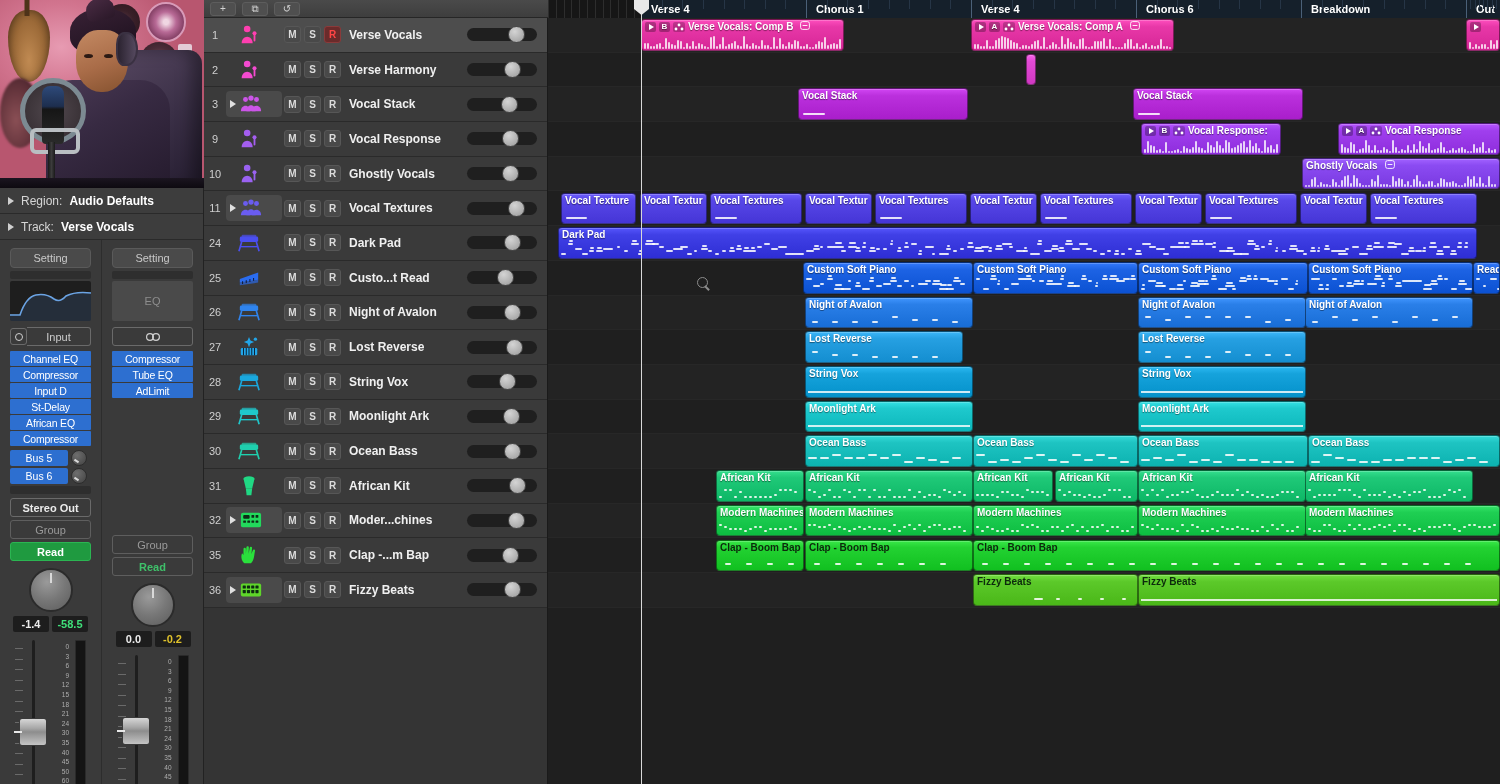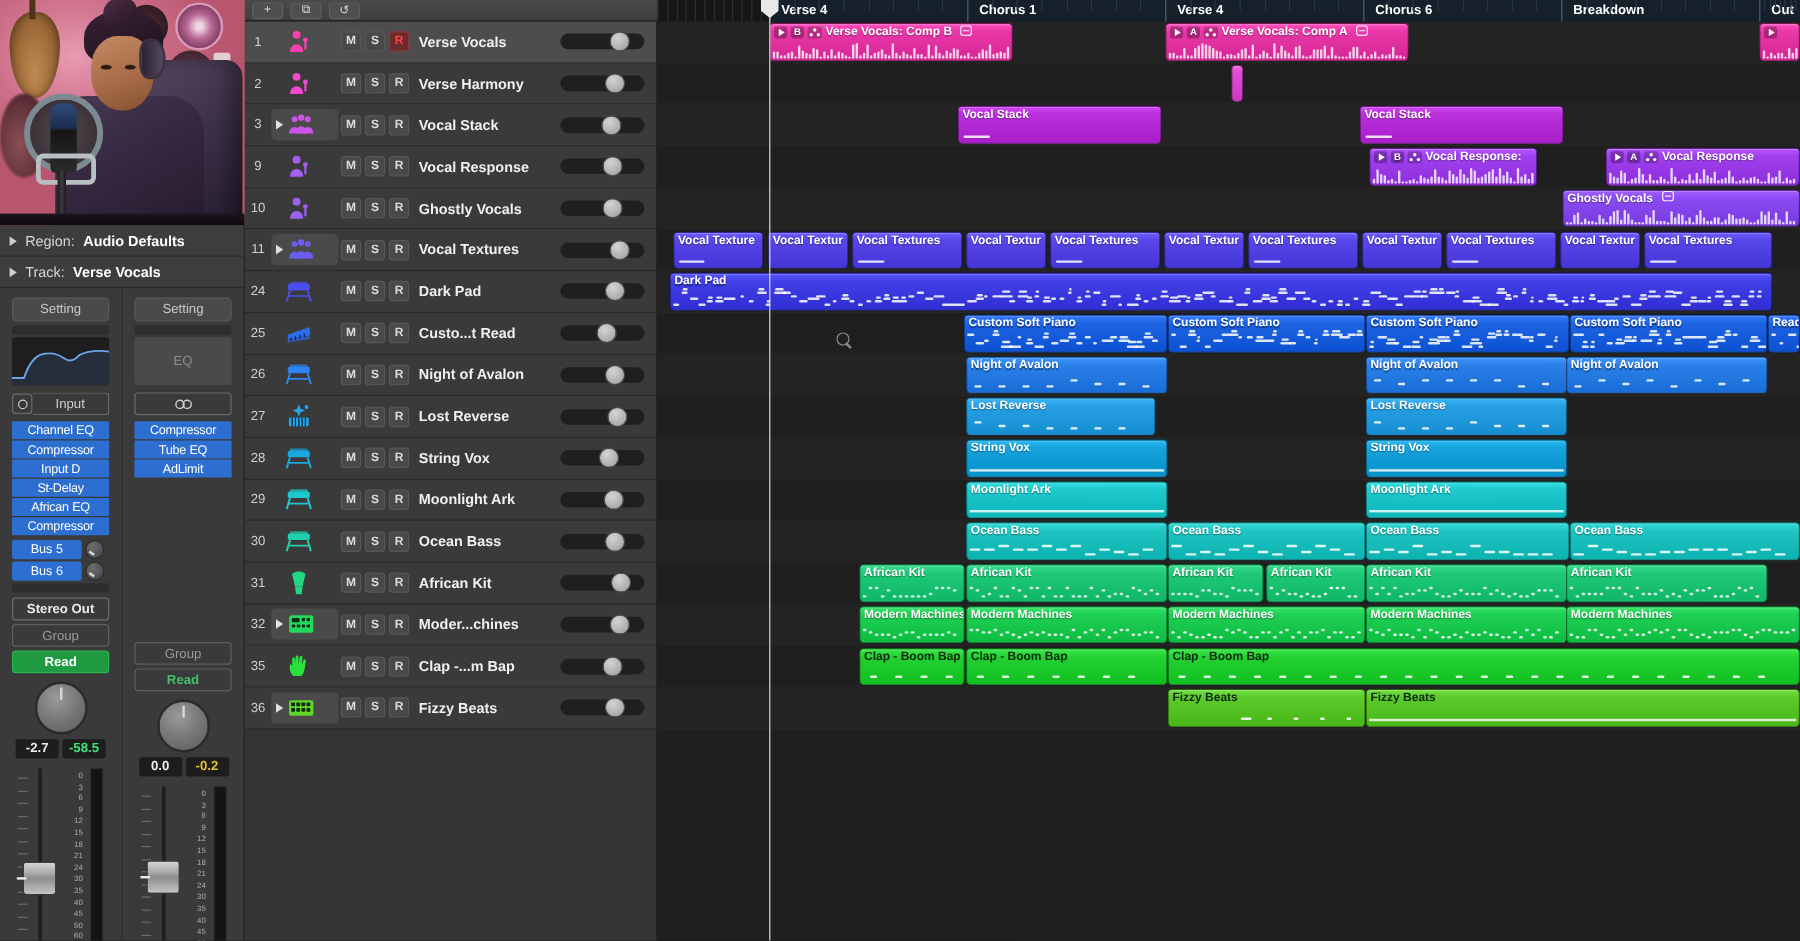--- a/index.html
+++ b/index.html
@@ -434,21 +434,21 @@
          <div class="send-btn">Bus 6</div>
          <div class="send-knob"></div>
             </div>
             <div class="thin-bar"></div>
           </div>
     <div class="out-btn">Stereo Out</div>
     <div class="group-btn">Group</div>
     <div class="auto-btn on">Read</div>
     <div class="pan-knob"></div>
     <div class="vals">
-      <div class="val gray">-2.7</div>
+      <div class="val gray">-1.4</div>
       <div class="val green">-58.5</div>
     </div>
     <div class="fader-area">
       <div class="fader-col">
         <div class="fader-track"></div>
         <div class="fader-ticks" id="ticks-0">
                 <i style="top: 8px;"></i>
                 <i style="top: 18.5px;"></i>
                 <i style="top: 29px;"></i>
                 <i style="top: 39.5px;"></i>

